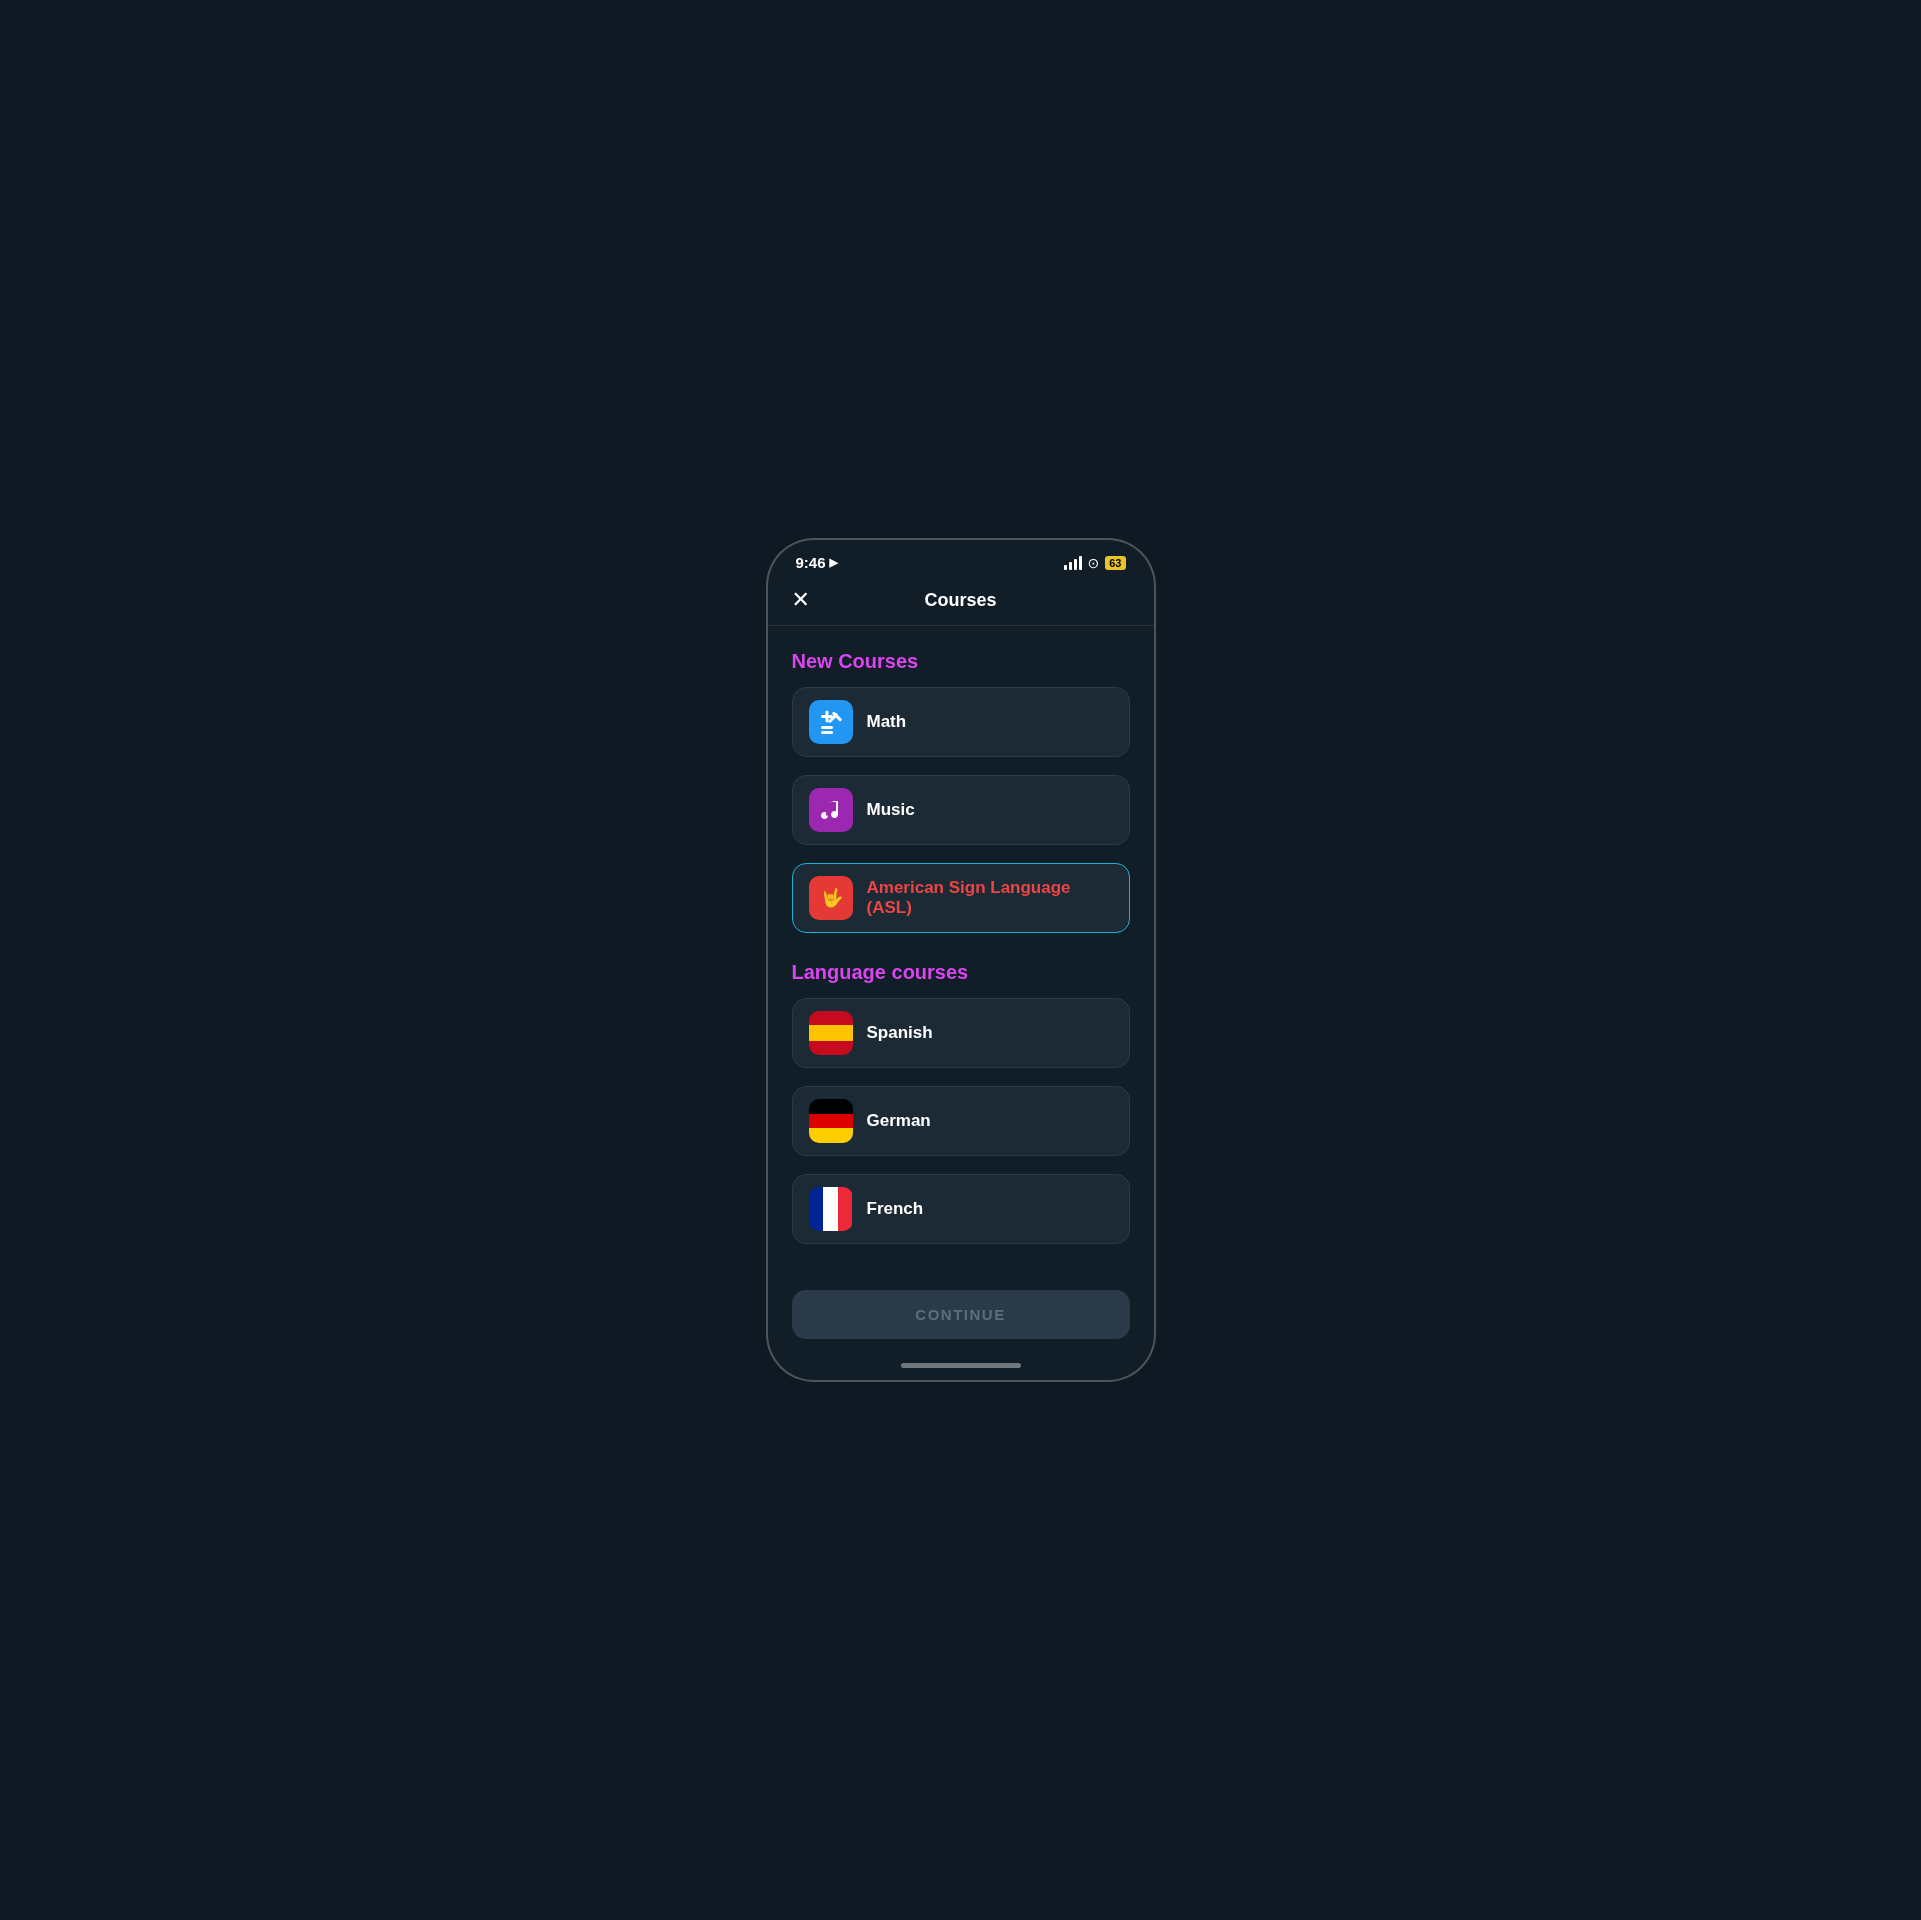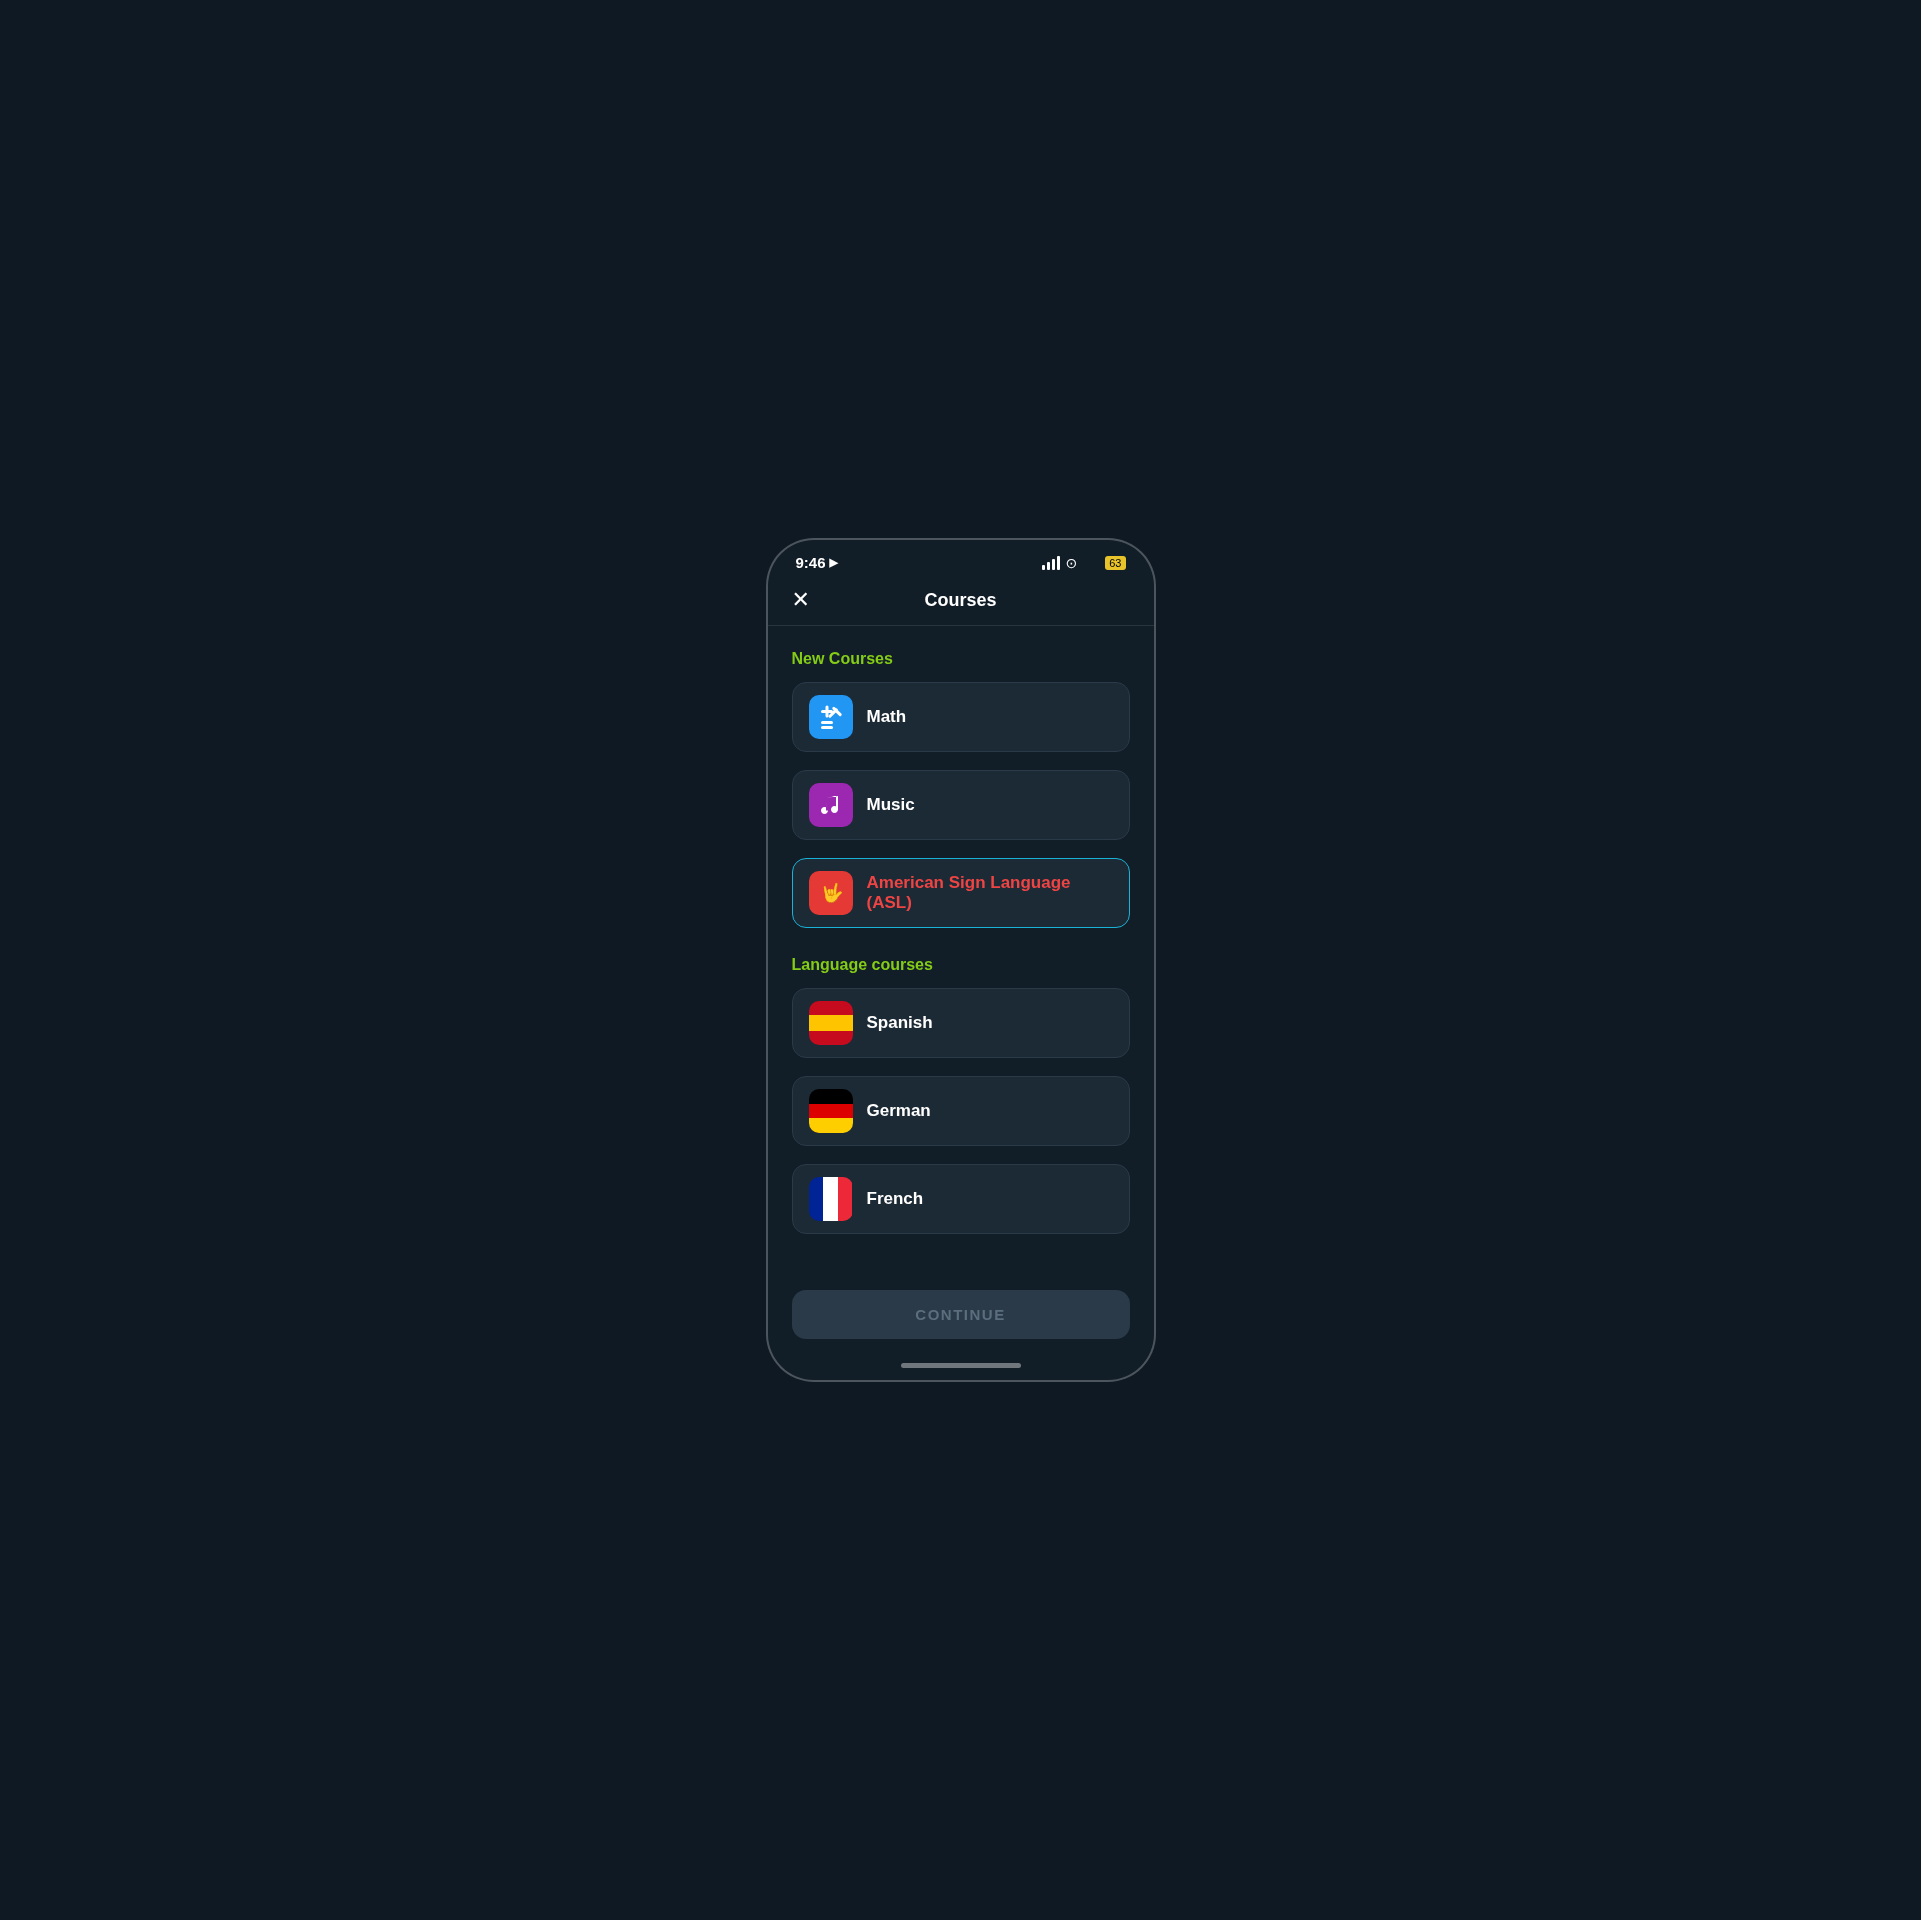--- a/index.html
+++ b/index.html
@@ -50,22 +50,21 @@
       color: #ffffff;
       font-size: 12px;
     }
 
     .battery-badge {
       background: #e8c42a;
       color: #000;
       border-radius: 3px;
       padding: 1px 4px;
       font-size: 11px;
-      font-weight: 400;
-      margin-left: 22px;
+      font-weight: 700;
     }
 
     
     .header {
       display: flex;
       align-items: center;
       padding: 10px 24px 14px 24px;
       border-bottom: 1px solid rgba(255,255,255,0.1);
       position: relative;
       flex-shrink: 0;
@@ -93,22 +92,22 @@
     
     .content {
       flex: 1;
       overflow-y: auto;
       padding: 24px 24px 0 24px;
     }
 
     .content::-webkit-scrollbar { display: none; }
 
     .section-title {
-      color: #84cc16;
-      font-size: 16px;
+      color: #d946ef;
+      font-size: 20px;
       font-weight: 800;
       margin-bottom: 14px;
     }
 
     .course-item {
       display: flex;
       align-items: center;
       background: #1c2a35;
       border: 1.5px solid #2a3a48;
       border-radius: 14px;

